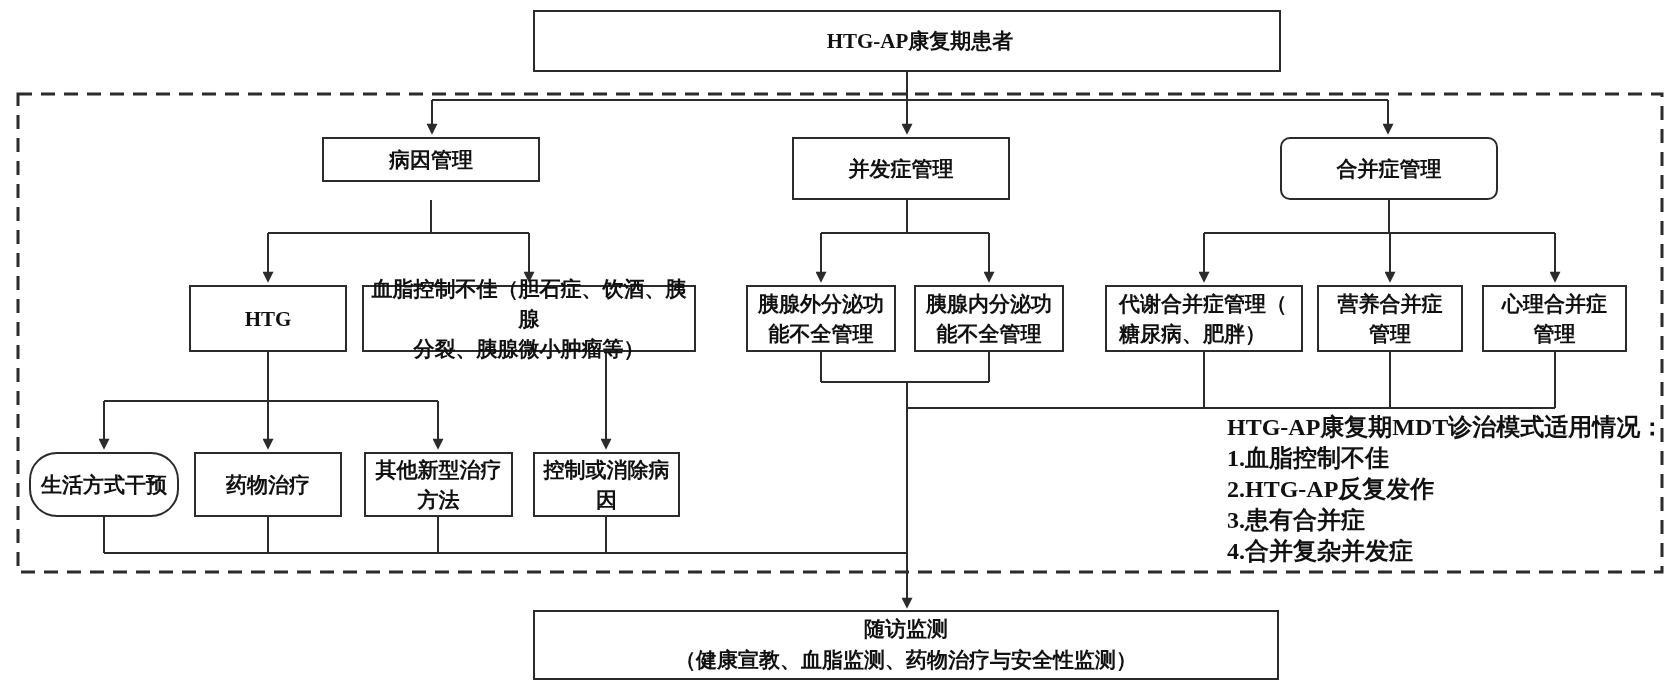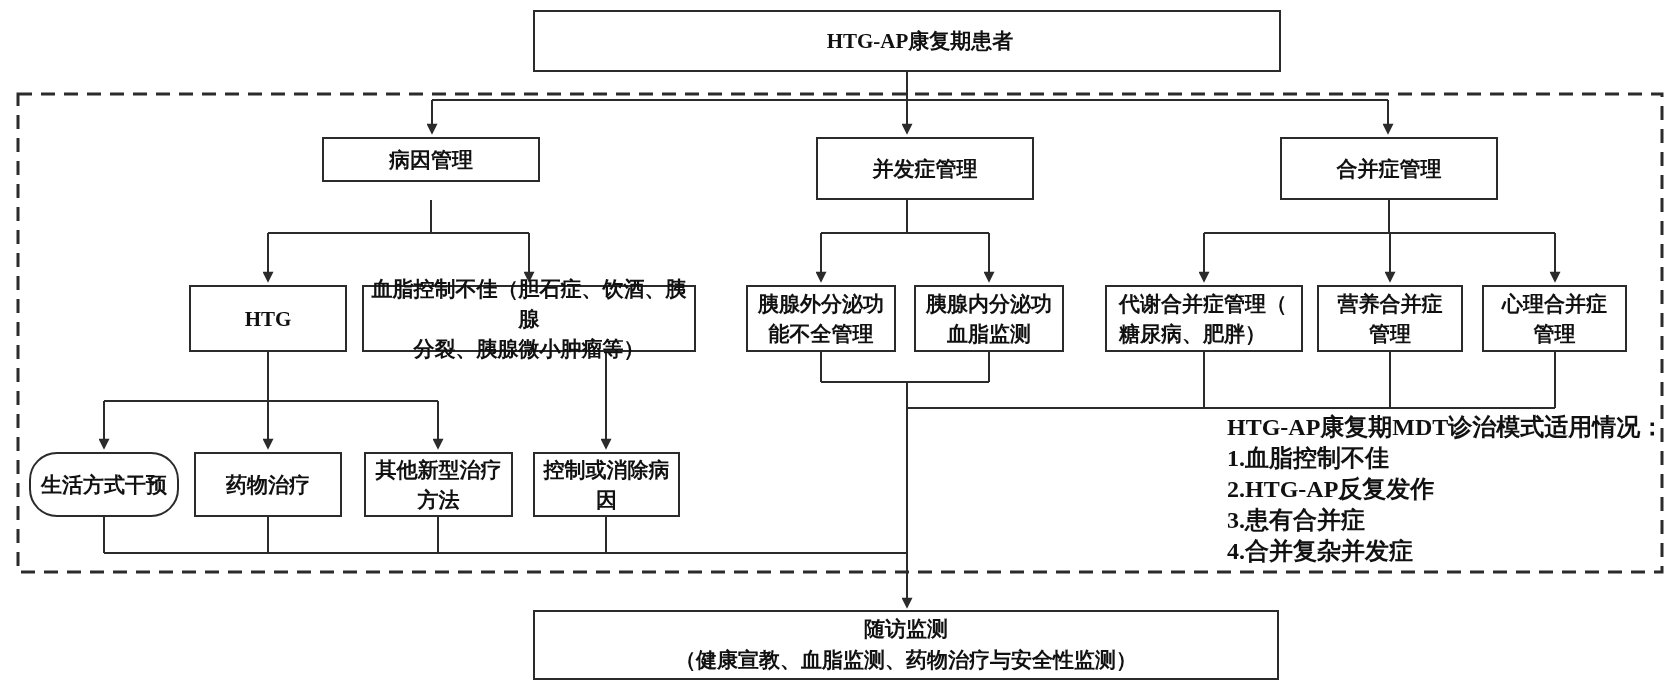--- a/index.html
+++ b/index.html
@@ -40,22 +40,22 @@
   .node.align-left {
     justify-content: flex-start;
     text-align: left;
     padding-left: 12px;
   }
   
   #n-root     { left: 533px;  top: 10px;  width: 748px; height: 62px; padding-left: 26px; }
   #n-followup { left: 533px;  top: 610px; width: 746px; height: 70px; line-height: 31px; }
   
   #n-cause        { left: 322px;  top: 137px; width: 218px; height: 45px; }
-  #n-complication { left: 816px;  top: 137px; width: 218px; height: 63px; }
-  #n-comorbidity  { left: 1280px; top: 137px; width: 218px; height: 63px; }
+  #n-complication { left: 792px;  top: 137px; width: 218px; height: 63px; }
+  #n-comorbidity  { left: 1280px; top: 137px; width: 218px; height: 63px; border-radius: 10px; }
   
   #n-htg        { left: 189px;  top: 285px; width: 158px; height: 67px; }
   #n-other      { left: 362px;  top: 285px; width: 334px; height: 67px; }
   #n-exocrine   { left: 746px;  top: 285px; width: 150px; height: 67px; }
   #n-endocrine  { left: 914px;  top: 285px; width: 150px; height: 67px; }
   #n-metabolic  { left: 1105px; top: 285px; width: 198px; height: 67px; }
   #n-nutrition  { left: 1317px; top: 285px; width: 146px; height: 67px; }
   #n-psych      { left: 1482px; top: 285px; width: 145px; height: 67px; }
   
   #n-lifestyle { left: 29px;  top: 452px; width: 150px; height: 65px; border-radius: 28px; }
@@ -165,21 +165,21 @@
   <div class="node" id="n-cause">病因管理</div>
   <div class="node" id="n-complication">并发症管理</div>
   <div class="node" id="n-comorbidity">合并症管理</div>
 
   <div class="node" id="n-htg">HTG</div>
   <div class="node" id="n-other">血脂控制不佳（胆石症、饮酒、胰腺
 分裂、胰腺微小肿瘤等）</div>
   <div class="node" id="n-exocrine">胰腺外分泌功
 能不全管理</div>
   <div class="node" id="n-endocrine">胰腺内分泌功
-血脂监测</div>
+能不全管理</div>
   <div class="node align-left" id="n-metabolic">代谢合并症管理（
 糖尿病、肥胖）</div>
   <div class="node" id="n-nutrition">营养合并症
 管理</div>
   <div class="node" id="n-psych">心理合并症
 管理</div>
 
   <div class="node" id="n-lifestyle">生活方式干预</div>
   <div class="node" id="n-drug">药物治疗</div>
   <div class="node" id="n-control">控制或消除病

